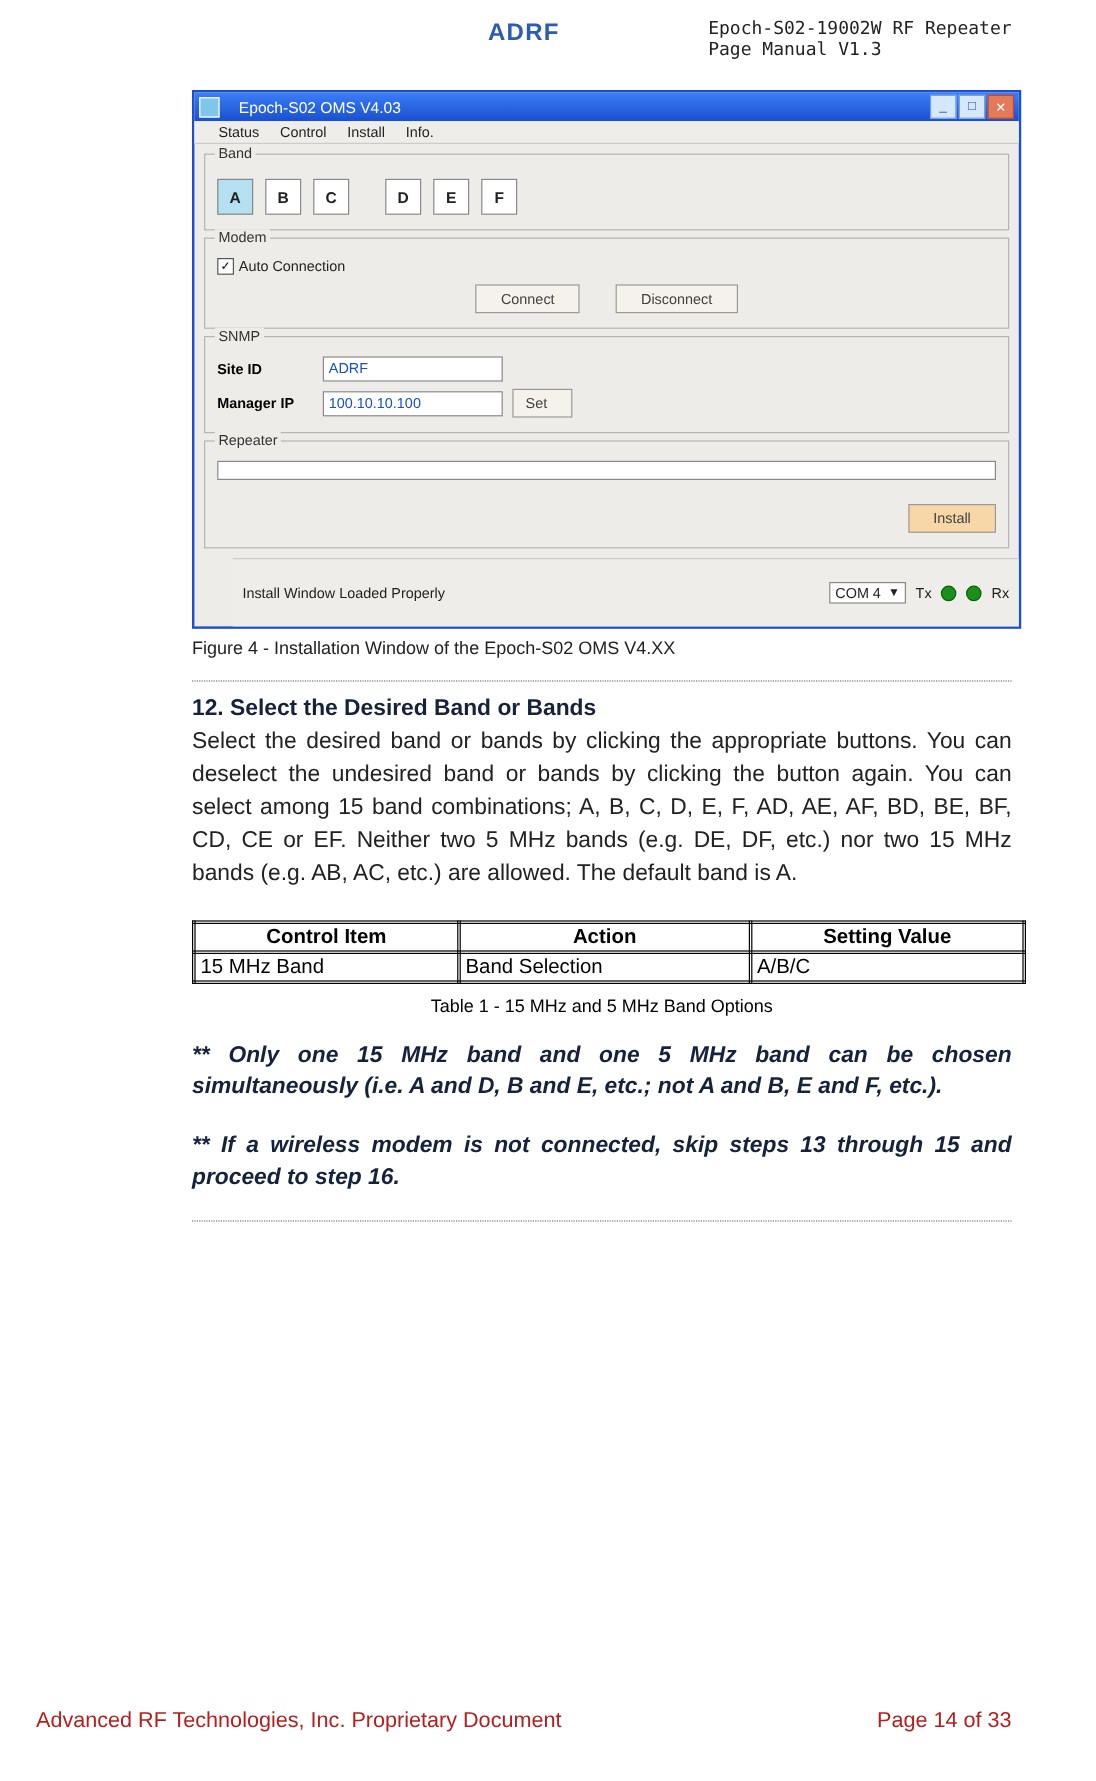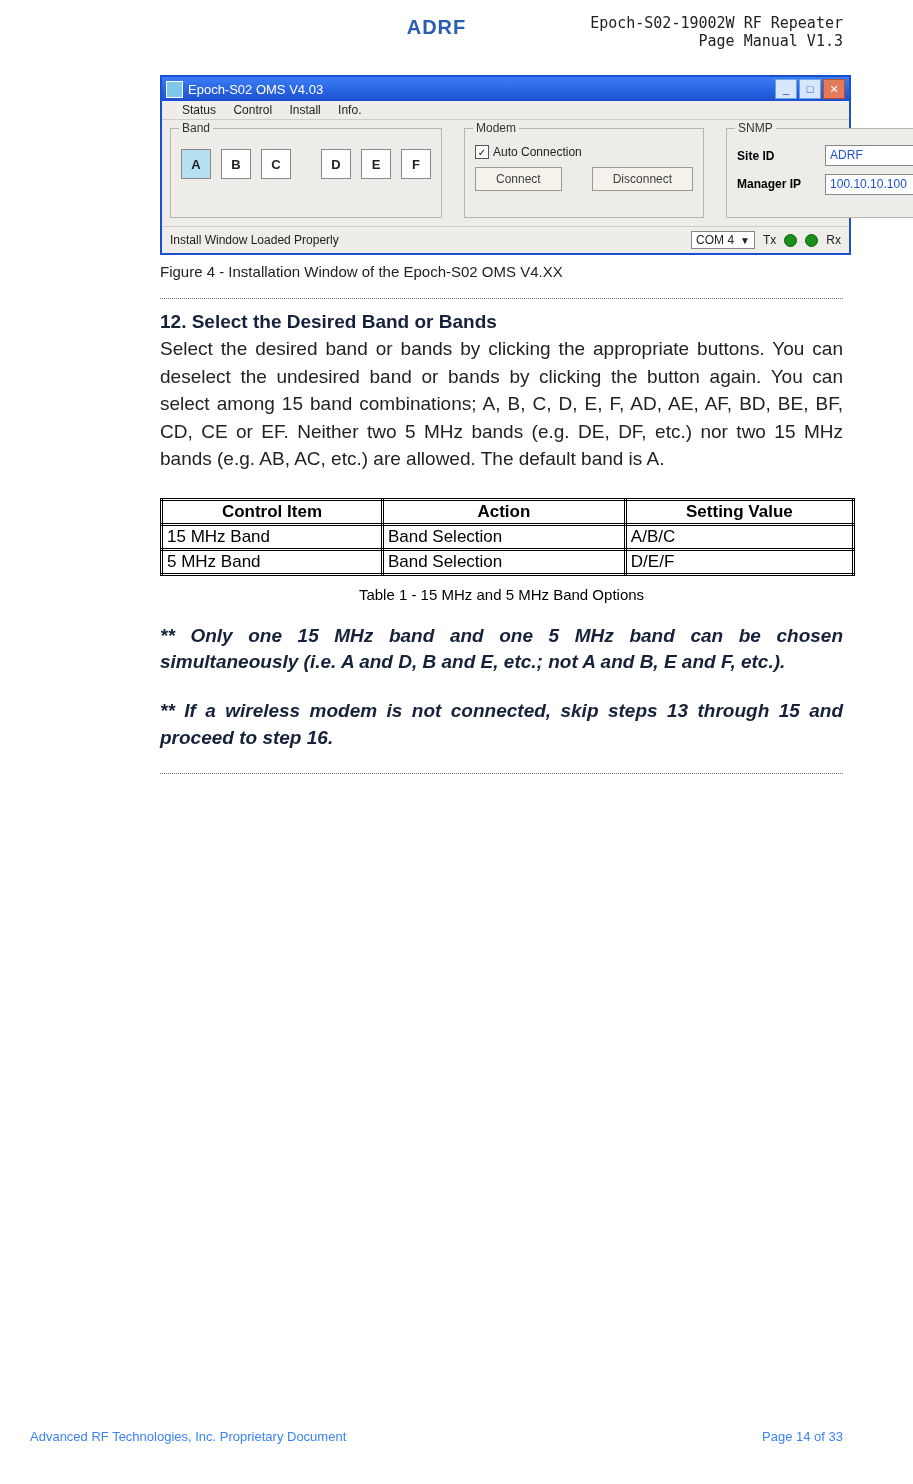--- a/index.html
+++ b/index.html
@@ -35,21 +35,20 @@
     font-weight: bold;
     color: #2a5db0;
     font-size: 20px;
     letter-spacing: 1px;
     font-family: Arial, sans-serif;
   }
   .header-right {
     position: absolute;
     right: 0;
     top: 4px;
-    text-align: right;
     font-size: 15px;
     color: #222;
     font-family: "Lucida Console", Monaco, monospace;
   }
   .content {
     padding-left: 130px;
   }
   .section-title {
     font-weight: bold;
     font-size: 19px;
@@ -75,40 +74,40 @@
   .titlebar {
     background: linear-gradient(to bottom, #3b7ef6, #1a4fcf);
     height: 24px;
     display: flex;
     align-items: center;
     color: #fff;
     font-size: 13px;
     padding: 0 4px;
     justify-content: space-between;
   }
-  .titlebar-left { display: flex; align-items: center; gap: 5px; }
+  .titlebar-left { display: flex; align-items: center; gap: 16px; }
   .title-icon {
     width: 15px; height: 15px; background: #7fc6e8; border: 1px solid #fff;
   }
   .winbtns { display: flex; gap: 2px; }
   .winbtn {
     width: 20px; height: 18px; background: #d6e6fb; border: 1px solid #6fa0e8;
     display: flex; align-items: center; justify-content: center; font-size: 11px;
     color: #1a4fcf;
   }
   .winbtn.close { background: #e37a5a; color: #fff; border-color: #c04b2a; }
   .menubar {
     background: #efede9; font-size: 12px; color: #222;
     padding: 2px 20px; border-bottom: 1px solid #ccc;
   }
   .menubar span { margin-right: 14px; }
   .panels {
     display: grid;
-    grid-template-columns: 1fr 1fr 1fr 1fr;
-    gap: 22px;
+    grid-template-columns: 1fr;
+    gap: 6px;
     padding: 8px;
   }
   .group {
     border: 1px solid #b5b5b5;
     position: relative;
     padding: 16px 10px 12px 10px;
     background: #eeece8;
   }
   .group-title {
     position: absolute;
@@ -135,23 +134,23 @@
   .snmpgrid { display: grid; grid-template-columns: 80px 150px 50px; gap: 6px 8px; align-items: center; font-size: 12px;}
   .snmpgrid b { font-weight: bold; color: #000;}
   .txt {
     border: 1px solid #888; padding: 2px 4px; font-size: 12px; color: #1a4fcf;
     background: #fff; height: 15px;
   }
   .repeater-prog {
     border: 1px solid #888; height: 14px; background: #fff; margin-bottom: 20px;
   }
   .statusbar {
-    border-top: 1px solid #ccc; background: #efede9; padding: 4px 8px;
+    border-top: 1px solid #ccc; background: #efede9; padding: 19px 8px;
     display: flex; justify-content: space-between; align-items: center;
-    font-size: 12px; color: #222;
+    font-size: 12px; color: #222; margin-left: 32px;
   }
   .statusbar-right { display: flex; align-items: center; gap: 8px; }
   .combo { border: 1px solid #888; background: #fff; padding: 1px 4px; display: flex; align-items: center; gap: 6px; font-size: 12px;}
   .combo .arr { font-size: 10px; }
   .led { width: 11px; height: 11px; border-radius: 50%; background: #1a8f1a; display: inline-block; border: 1px solid #0a5f0a;}
   .figcap {
     font-size: 15px; color: #222; margin: 6px 0 18px 0;
   }
   .dotsep {
     border: none; border-top: 1px dotted #777; margin: 0 0 12px 0;
@@ -183,22 +182,22 @@
     margin: 0 0 22px 0;
   }
 
   .footer {
     position: absolute;
     bottom: 40px;
     left: 30px;
     right: 70px;
     display: flex;
     justify-content: space-between;
-    font-size: 13px;
-    color: #3b82f6;
+    font-size: 18px;
+    color: #b91c1c;
   }
 </style>
 </head>
 <body>
 
 <div class="page">
 
   <div class="header">
     <div class="header-logo">
       <span class="adrf-logo">ADRF</span>
@@ -299,25 +298,20 @@
           <tr>
         <th>Control Item</th>
         <th>Action</th>
         <th>Setting Value</th>
       </tr>
       <tr>
         <td>15 MHz Band</td>
         <td>Band Selection</td>
         <td>A/B/C</td>
       </tr>
-      <tr>
-        <td>5 MHz Band</td>
-        <td>Band Selection</td>
-        <td>D/E/F</td>
-      </tr>
     </tbody>
       </table>
     <p class="tabcap">Table 1 - 15 MHz and 5 MHz Band Options</p>
 
     <p class="note">** Only one 15 MHz band and one 5 MHz band can be chosen simultaneously (i.e. A and D, B and E, etc.; not A and B, E and F, etc.).</p>
     <p class="note">** If a wireless modem is not connected, skip steps 13 through 15 and proceed to step 16.</p>
 
     <hr class="dotsep">
 
   </div>

